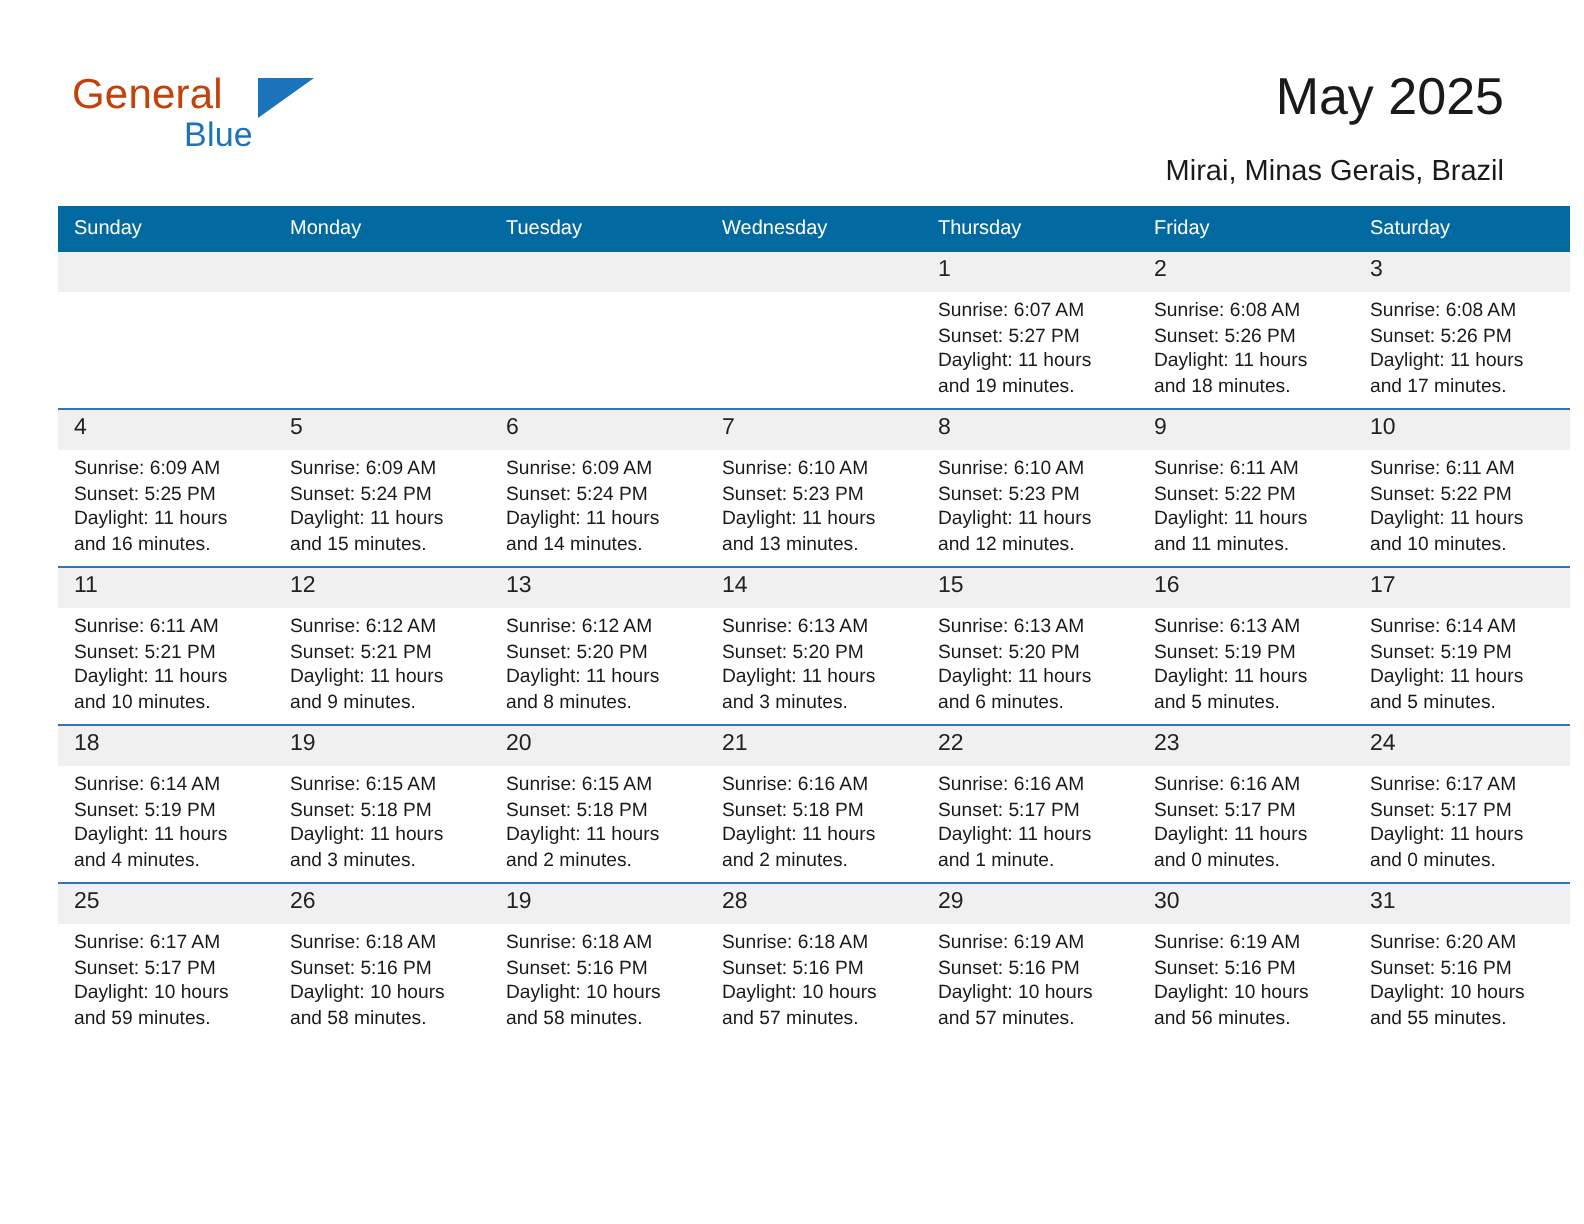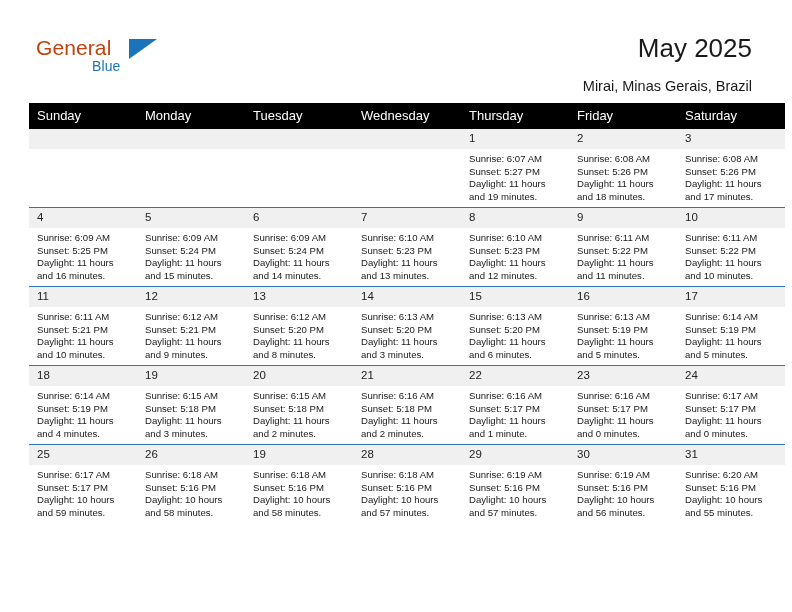--- a/index.html
+++ b/index.html
@@ -50,21 +50,21 @@
     top: 3px;
     width: 0;
     height: 0;
     border-left: 28px solid #1b74bb;
     border-bottom: 20px solid transparent;
   }
   .logo-blue {
     position: absolute;
     left: 56px;
     top: 22px;
-    font-size: 14px;
+    font-size: 17px;
     color: #1b74bb;
     letter-spacing: 0.1px;
   }
 
   .title {
     position: absolute;
     right: 40px;
     top: 33px;
     font-size: 26px;
     color: #1a1a1a;
@@ -88,23 +88,23 @@
     left: 29px;
     top: 103px;
     width: 756px;
   }
   .cal-table {
     width: 756px;
     border-collapse: collapse;
     table-layout: fixed;
   }
   .cal-table th {
-    background: #000000;
+    background: #0369a1;
     color: #ffffff;
-    font-size: 13px;
+    font-size: 10px;
     font-weight: normal;
     text-align: left;
     padding: 5px 0 6px 8px;
     height: 12px;
     vertical-align: middle;
     border: none;
   }
   .cal-table td {
     vertical-align: top;
     padding: 0;

